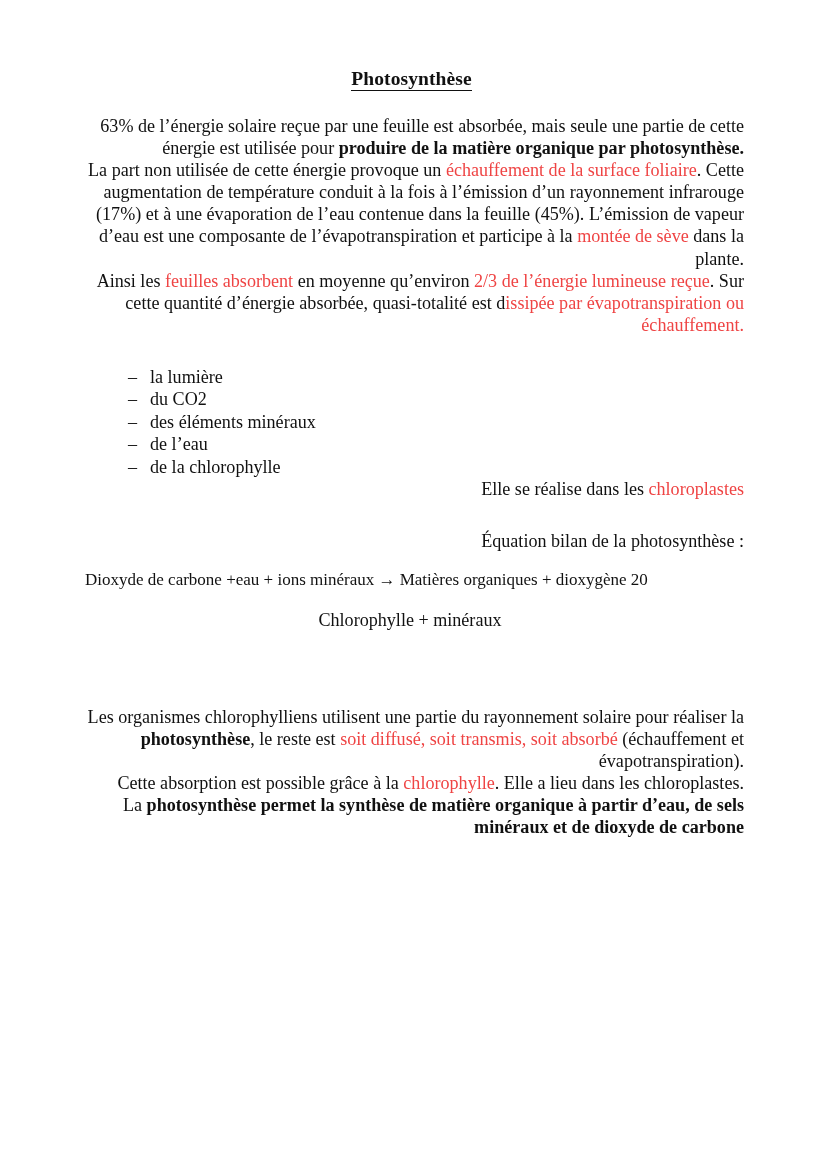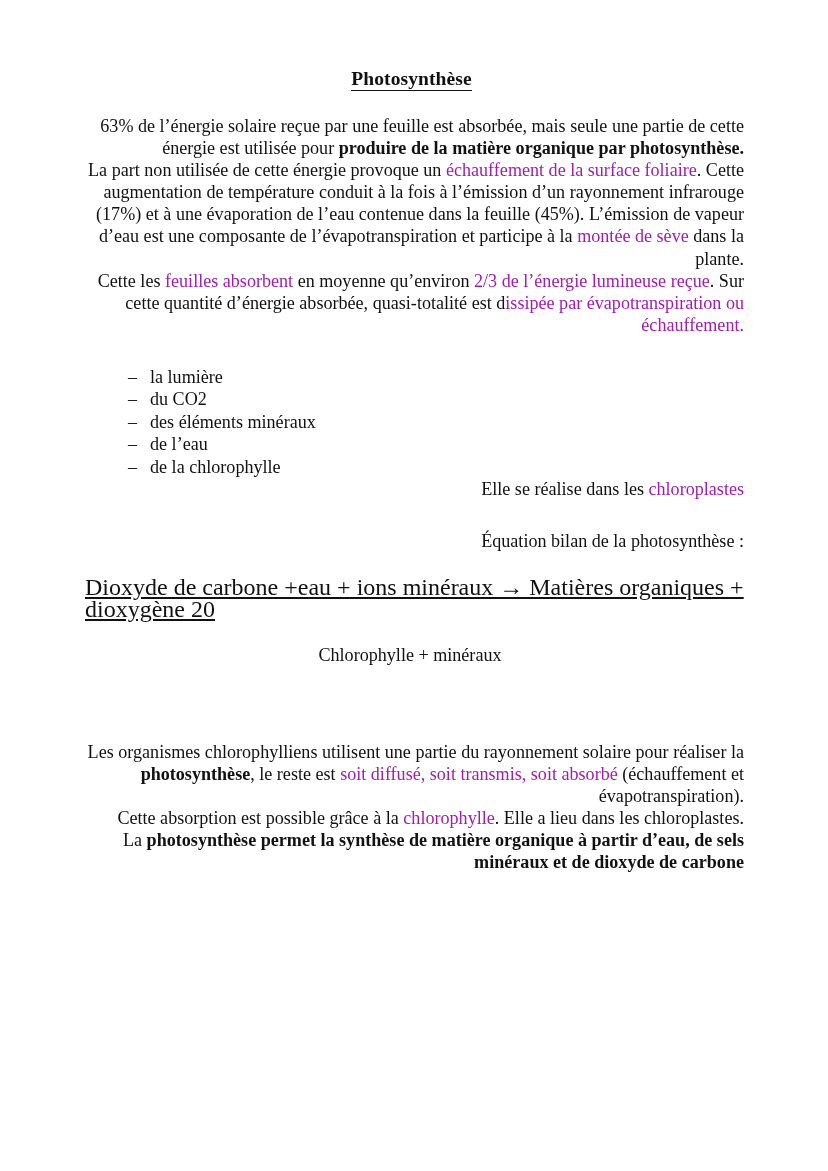--- a/index.html
+++ b/index.html
@@ -41,21 +41,21 @@
     padding-bottom: 1px;
   }
   p.para {
     margin: 0;
     font-size: 18.1px;
     line-height: 22.1px;
     text-align: right;
     color: #111111;
   }
   .red {
-    color: #a21caf;
+    color: #ef4444;
   }
   .bold {
     font-weight: bold;
   }
   .block-gap-md { height: 30px; }
   .block-gap-lg { height: 56px; }
   ul.bullets {
     list-style: none;
     margin: 0;
     padding: 0;
@@ -70,44 +70,43 @@
   ul.bullets li .dash {
     position: absolute;
     left: 49px;
     top: 0;
   }
   ul.bullets li .btext {
     display: inline-block;
     margin-left: 22px;
   }
   .eq-line {
-    font-size: 24px;
+    font-size: 17px;
     line-height: 22.1px;
     padding-left: 6px;
-    text-decoration: underline;
   }
   .eq-center {
     font-size: 18.1px;
     line-height: 22.1px;
     text-align: center;
     width: 662px;
     padding-left: 0;
   }
 </style>
 </head>
 <body>
 
 <div class="page">
   <div class="content">
 
     <h1 class="doc-title"><span class="title-text">Photosynthèse</span></h1>
 
     <p class="para"><span>63% de l’énergie solaire reçue par une feuille est absorbée, mais seule une partie de cette énergie est utilisée pour </span><span class="bold">produire de la matière organique par photosynthèse.</span><br><span> La part non utilisée de cette énergie provoque un </span><span class="red">échauffement de la surface foliaire</span><span>. Cette augmentation de température conduit à la fois à l’émission d’un rayonnement infrarouge (17%) et à une évaporation de l’eau contenue dans la feuille (45%). L’émission de vapeur d’eau est une composante de l’évapotranspiration et participe à la </span><span class="red">montée de sève</span><span> dans la plante.</span></p>
 
-    <p class="para"><span>Cette les </span><span class="red">feuilles absorbent</span><span> en moyenne qu’environ </span><span class="red">2/3 de l’énergie lumineuse reçue</span><span>. Sur cette quantité d’énergie absorbée, quasi-totalité est d</span><span class="red">issipée par évapotranspiration ou échauffement.</span></p>
+    <p class="para"><span>Ainsi les </span><span class="red">feuilles absorbent</span><span> en moyenne qu’environ </span><span class="red">2/3 de l’énergie lumineuse reçue</span><span>. Sur cette quantité d’énergie absorbée, quasi-totalité est d</span><span class="red">issipée par évapotranspiration ou échauffement.</span></p>
 
     <div class="block-gap-md"></div>
 
 
     <ul class="bullets">
       <li><span class="dash">–</span><span class="btext">la lumière</span></li>
       <li><span class="dash">–</span><span class="btext">du CO2</span></li>
       <li><span class="dash">–</span><span class="btext">des éléments minéraux</span></li>
       <li><span class="dash">–</span><span class="btext">de l’eau</span></li>
       <li><span class="dash">–</span><span class="btext">de la chlorophylle</span></li>

